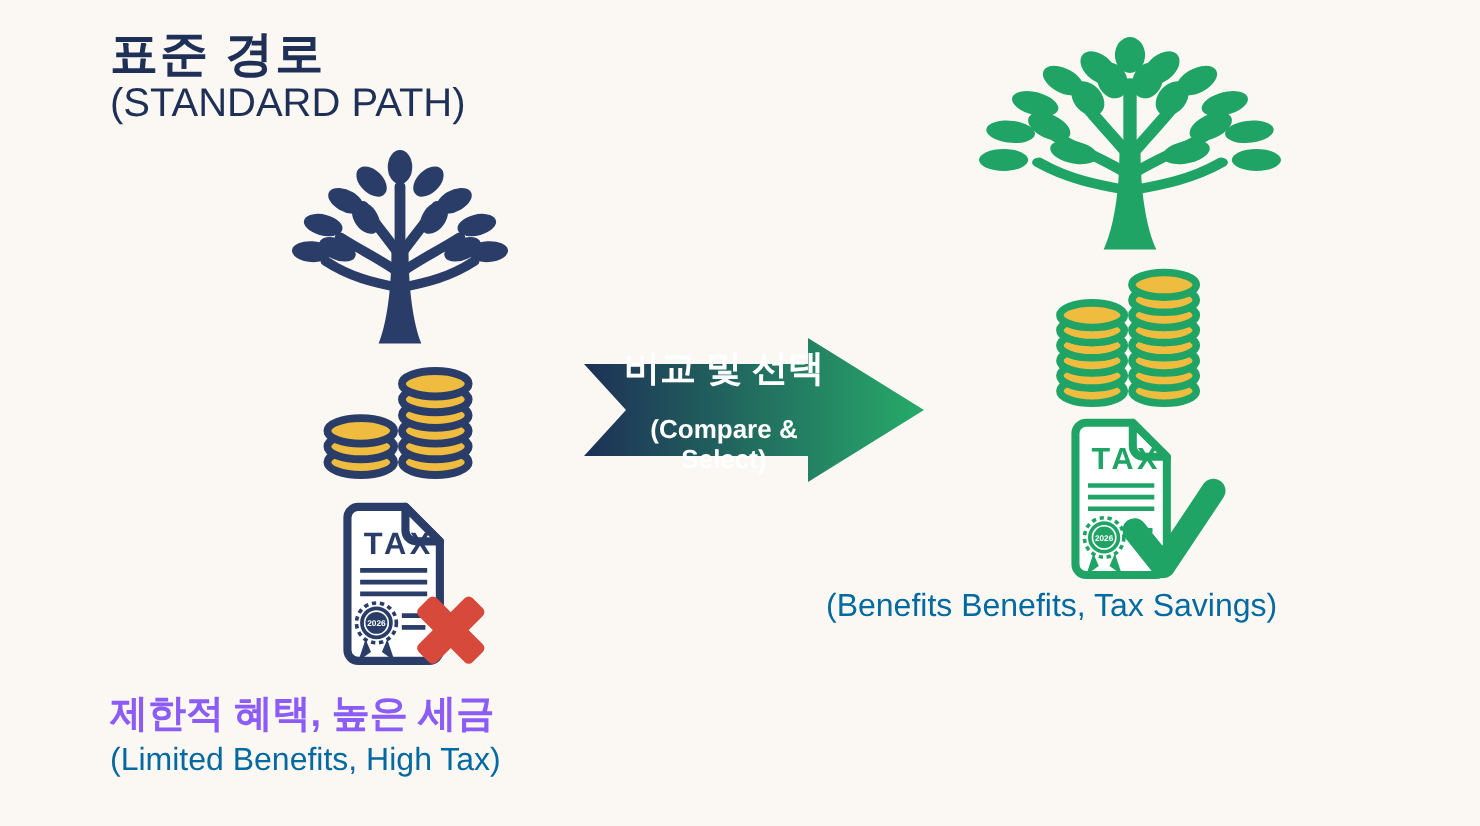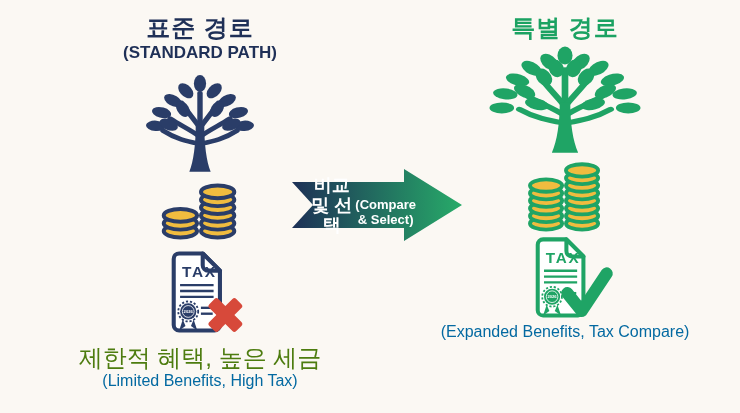--- a/index.html
+++ b/index.html
@@ -1,52 +1,52 @@
 <!DOCTYPE html>
 <html><head>
 <meta charset="utf-8">
 <style>
   html,body { margin:0; padding:0; }
   #canvas {
     position:relative; width:740px; height:413px;
     background:#fbf8f3; overflow:hidden;
     font-family:"Liberation Sans","DejaVu Sans",sans-serif;
   }
-  .path-col { position:absolute; top:14px; text-align:center; }
+  .path-col { position:absolute; top:14px; text-align:left; }
   #col-left  { left:55px;  width:290px; }
   #col-right { left:413px; width:304px; }
 
   .title-ko { font-size:24px; font-weight:bold; line-height:28px; letter-spacing:1px; }
-  .title-en { font-size:17px; font-weight:bold; line-height:21px; }
+  .title-en { font-size:20px; font-weight:normal; line-height:21px; }
   #col-left  .title-ko, #col-left  .title-en { color:#1f3057; }
   #col-right .title-ko, #col-right .title-en { color:#1ba262; }
 
   .tree  { display:block; margin:6px auto 0; }
   #tree-left  { width:128px; height:104px; }
   #tree-right { width:158px; height:110px; margin-top:2px; }
 
   .coins { display:block; margin:10px auto 0; }
   #coins-left  { width:102px; height:57px; }
   #coins-right { width:102px; height:72px; margin-top:6px; }
 
   .tax { display:block; margin:8px auto 0; }
   #tax-left  { width:102px; height:87px; }
   #tax-right { width:105px; height:86px; margin-top:2px; }
   .tax-text { font-weight:bold; letter-spacing:2px; font-size:17px;
               font-family:"Liberation Sans","DejaVu Sans",sans-serif; }
   .badge-year { font-weight:bold; font-size:4.6px;
               font-family:"Liberation Sans","DejaVu Sans",sans-serif; }
 
-  .caption-ko { font-size:24px; font-weight:normal; color:#4d7c0f; line-height:22px; margin-top:12px; }
+  .caption-ko { font-size:19px; font-weight:bold; color:#8b5cf6; line-height:22px; margin-top:12px; }
   .caption-en { font-size:16px; color:#0369a1; line-height:19px; margin-top:2px; }
 
   #arrow { position:absolute; left:286px; top:166px; width:182px; height:78px; }
   #arrow svg { position:absolute; inset:0; width:100%; height:100%; }
   .arrow-text { position:absolute; left:22px; top:0; width:108px; height:100%;
-    display:flex; justify-content:center; align-items:center;
+    display:flex; flex-direction:column; justify-content:center; align-items:center;
     color:#ffffff; text-align:center; }
   .arrow-ko { font-size:18px; font-weight:bold; line-height:20px; }
   .arrow-en { font-size:13px; font-weight:bold; line-height:15px; margin-top:13px; }
 </style>
 </head>
 <body>
 
 <div id="canvas">
 
   <div class="path-col" id="col-left">
@@ -136,21 +136,20 @@
       </defs>
       <polygon points="6,16 118,16 118,3 176,39 118,75 118,62 6,62 27,39" fill="url(#arrowGrad)"></polygon>
     </svg>
     <div class="arrow-text">
       <div class="arrow-ko">비교 및 선택</div>
       <div class="arrow-en">(Compare &amp; Select)</div>
     </div>
   </div>
 
   <div class="path-col" id="col-right">
-    <div class="title-ko">특별 경로</div>
 
     <svg id="tree-right" class="tree" viewBox="5 12 90 86" preserveAspectRatio="none">
       <g fill="none" stroke="#1fa465" stroke-width="3.8" stroke-linecap="round">
         <path d="M50,64 L50,32"></path>
         <path d="M50,68 C43,62 37,59 29,53"></path>
         <path d="M49,59 C44,51 41,47 37,40"></path>
         <path d="M50,74 C42,72 33,70 24,63"></path>
         <path d="M50,68 C57,62 63,59 71,53"></path>
         <path d="M51,59 C56,51 59,47 63,40"></path>
         <path d="M50,74 C58,72 67,70 76,63"></path>
@@ -214,16 +213,16 @@
         <polygon points="37,79 33,91 40,86" fill="#1fa465"></polygon>
         <polygon points="49,79 53,91 46,86" fill="#1fa465"></polygon>
         <circle cx="43" cy="70" r="11" fill="none" stroke="#1fa465" stroke-width="2" stroke-dasharray="2.4 2.05"></circle>
         <circle cx="43" cy="70" r="9" fill="#1fa465"></circle>
         <circle cx="43" cy="70" r="6.5" fill="none" stroke="#ffffff" stroke-width="0.9"></circle>
         <text x="43" y="71.8" class="badge-year" fill="#ffffff" text-anchor="middle">2026</text>
       </g>
       <path d="M60,66 L76,86 L104,44" fill="none" stroke="#1fa465" stroke-width="13.5" stroke-linecap="round" stroke-linejoin="round"></path>
     </svg>
 
-    <div class="caption-en">(Expanded Benefits, Tax Compare)</div>
+    <div class="caption-en">(Benefits Benefits, Tax Savings)</div>
   </div>
 
 </div>
 
 </body></html>

